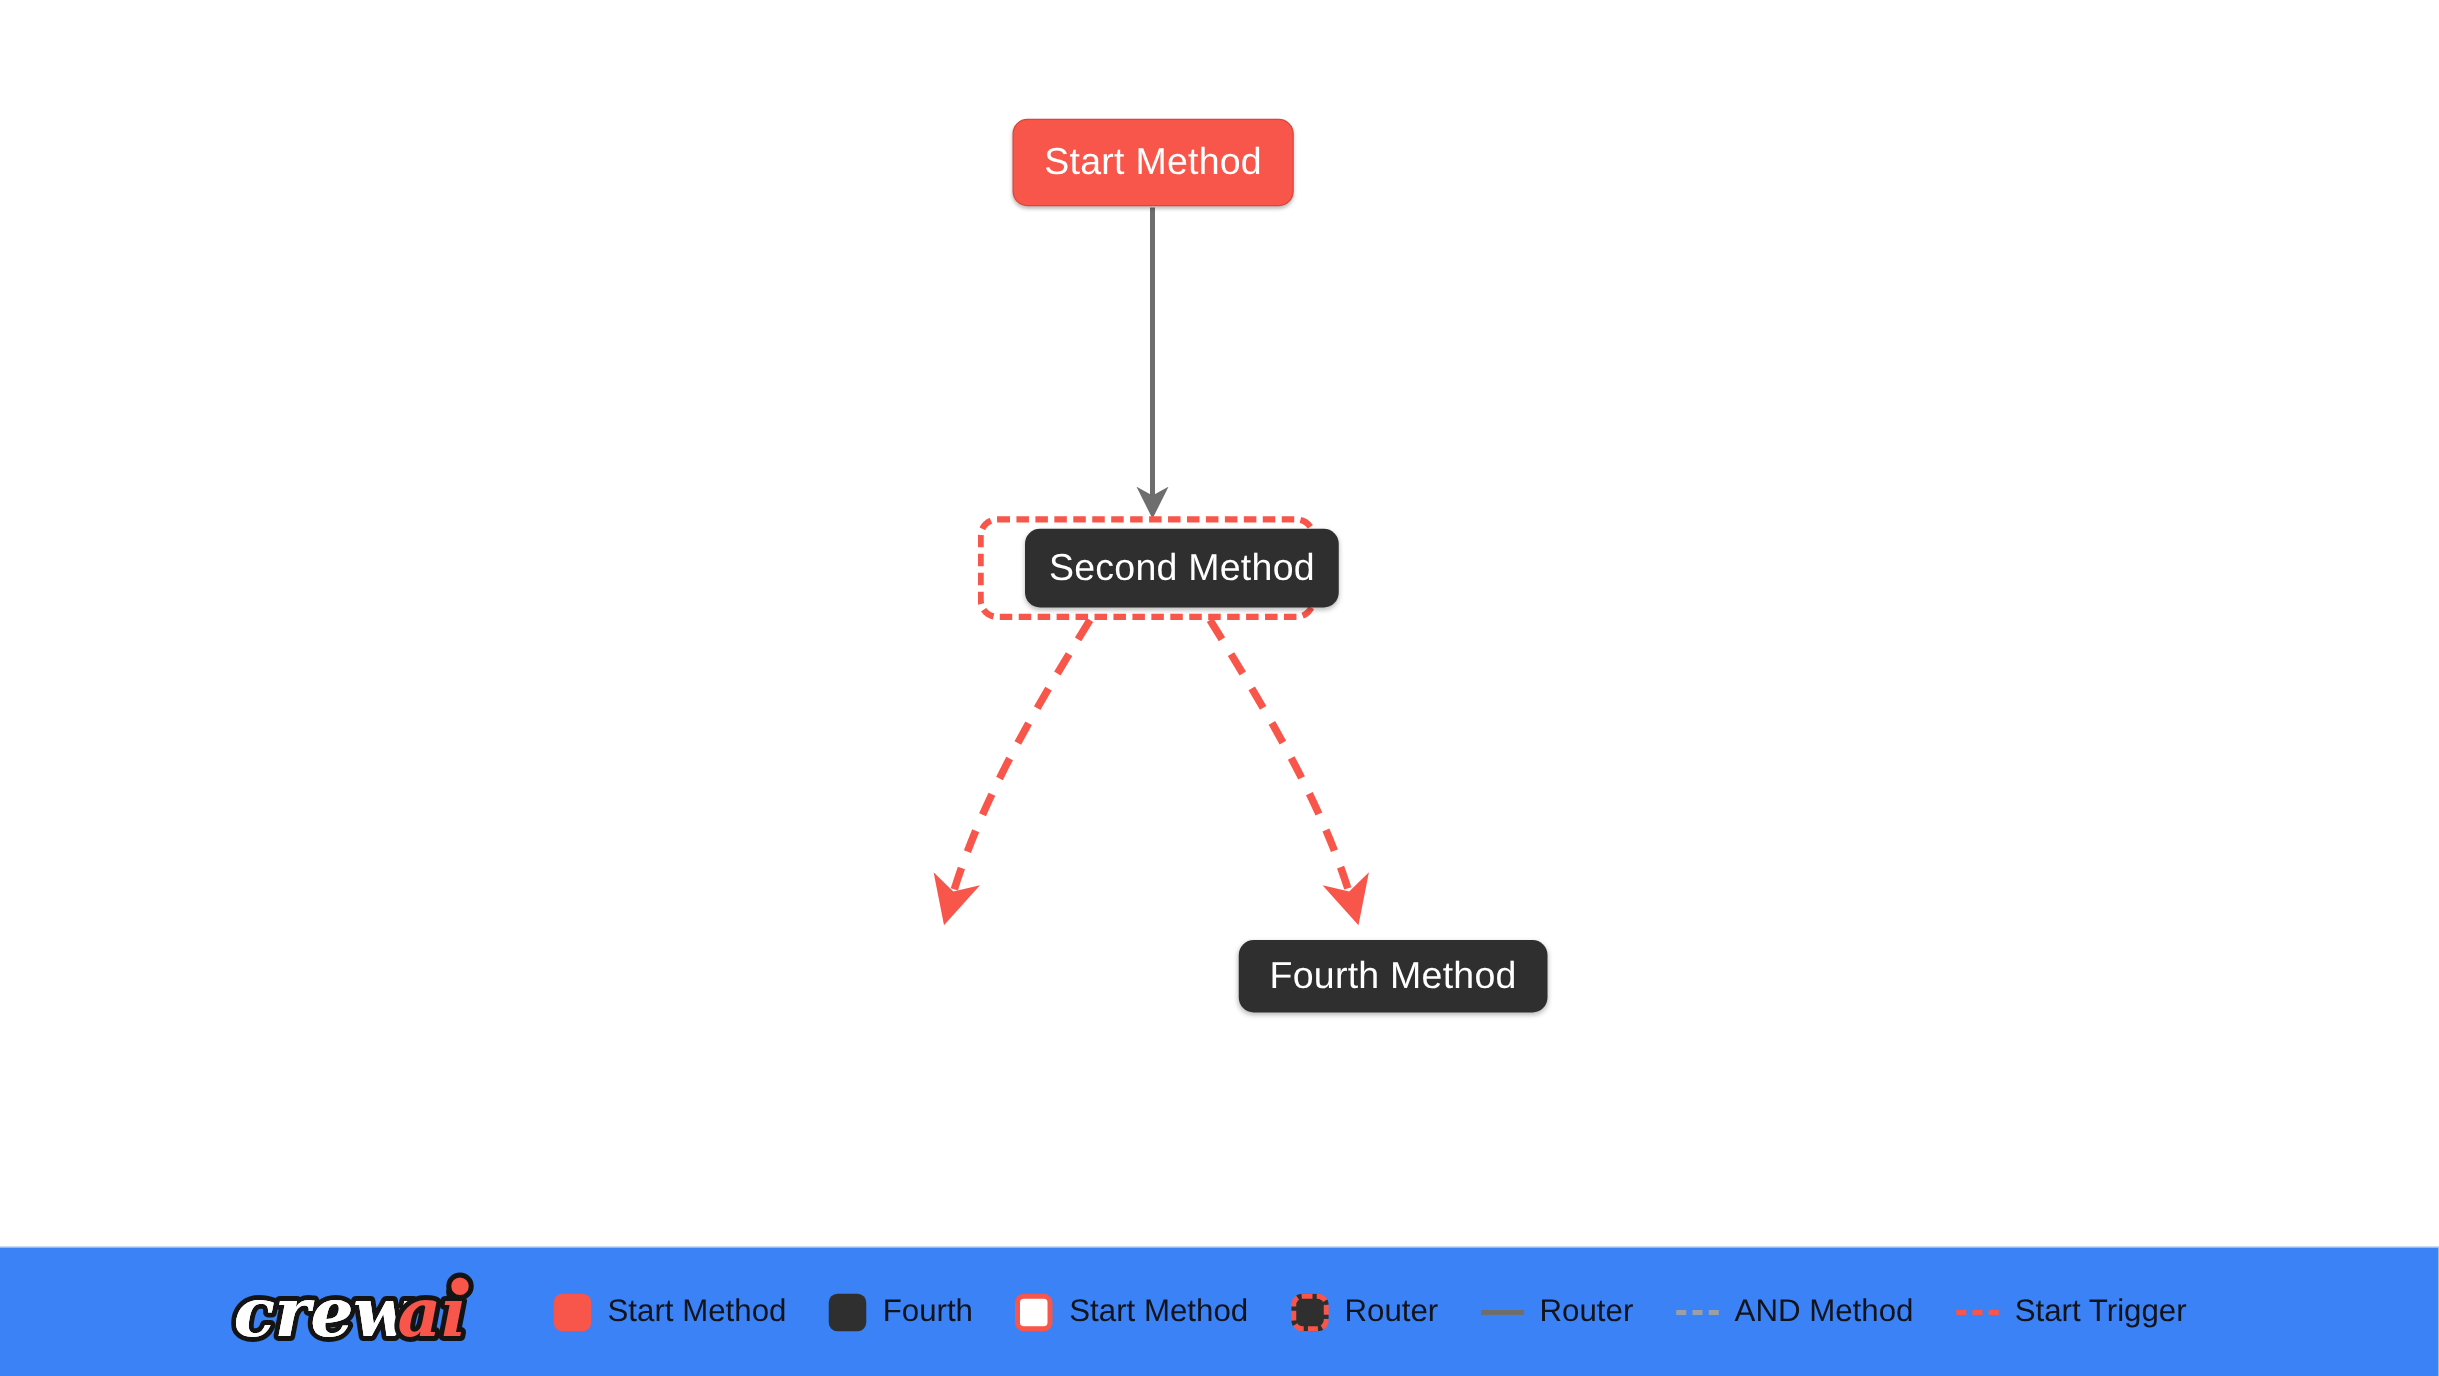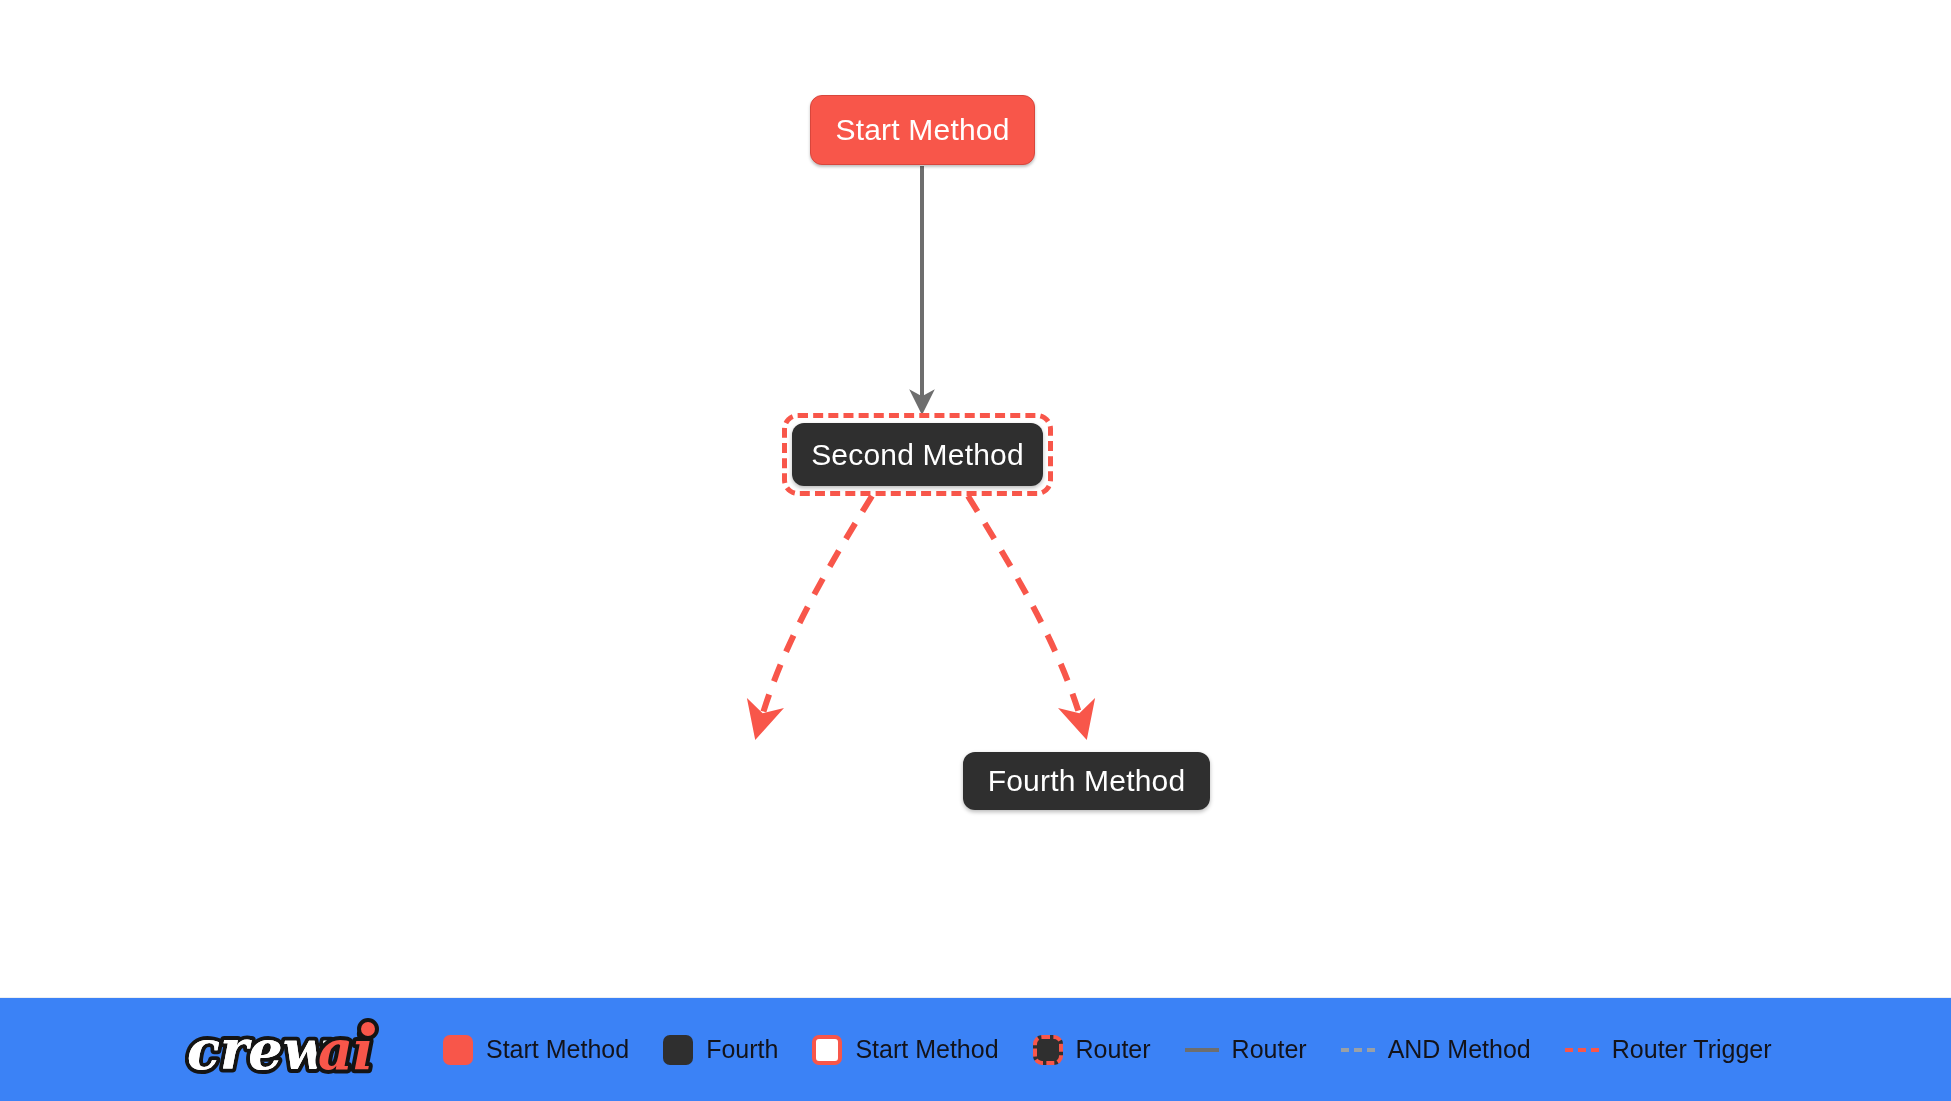--- a/index.html
+++ b/index.html
@@ -48,20 +48,21 @@
     user-select: none;
   }
   .node-start {
     background: #F8564A;
     border: 1px solid #d8463c;
     box-shadow: 0 2px 3px rgba(0,0,0,0.25);
   }
   .node-method {
     background: #2F2F2F;
     box-shadow: 0 2px 4px rgba(0,0,0,0.28);
+    margin-left: 28px;
   }
   .node-router-wrap {
     position: absolute;
     border: 5px dashed #F8564A;
     border-radius: 16px;
     padding: 5px;
   }
   .node-router-wrap .node {
     position: static;
     width: 100%;
@@ -204,19 +205,19 @@
         <span class="legend-label">Router</span>
       </div>
 
       <div class="legend-item">
         <span class="line-sw line-dash-gray"></span>
         <span class="legend-label">AND Method</span>
       </div>
 
       <div class="legend-item">
         <span class="line-sw line-dash-red"></span>
-        <span class="legend-label">Router Trigger</span>
+        <span class="legend-label">Start Trigger</span>
       </div>
 
     </div>
   </div>
 
 </div>
 
 </body></html>

